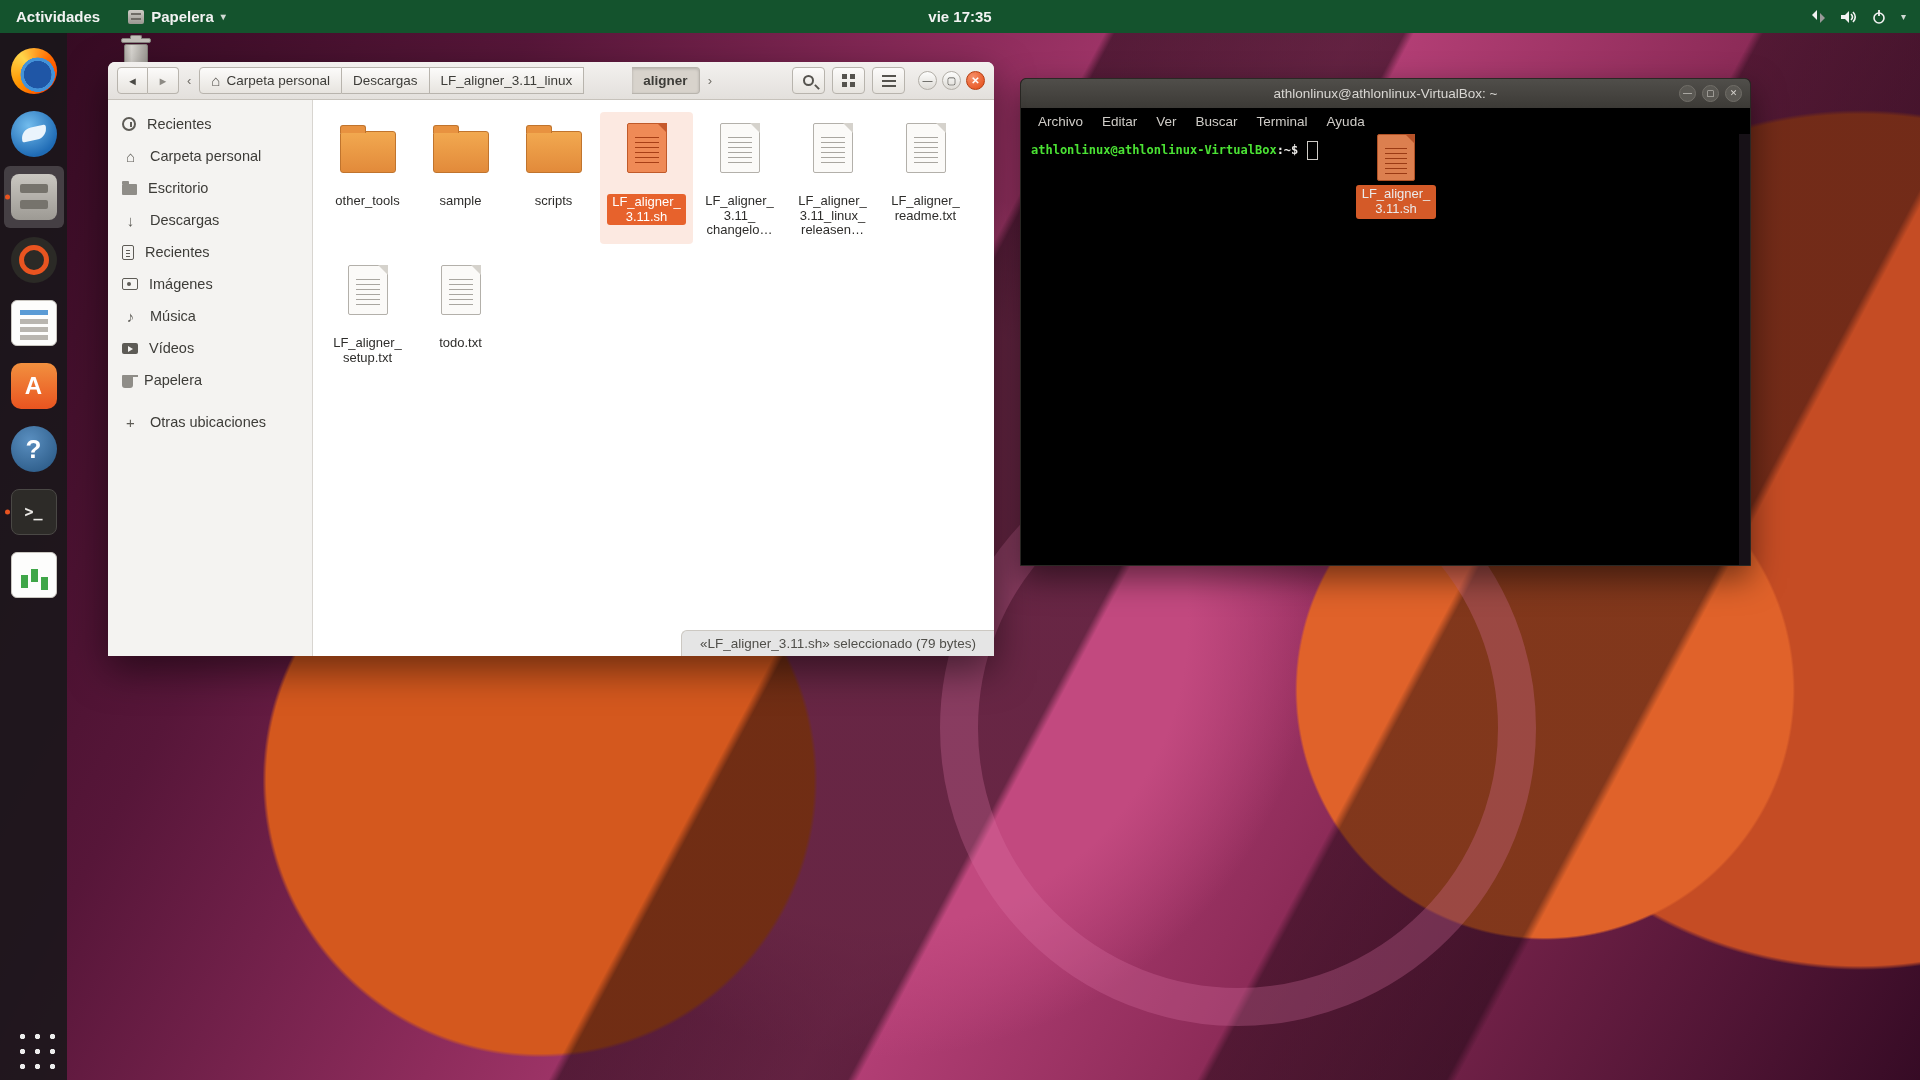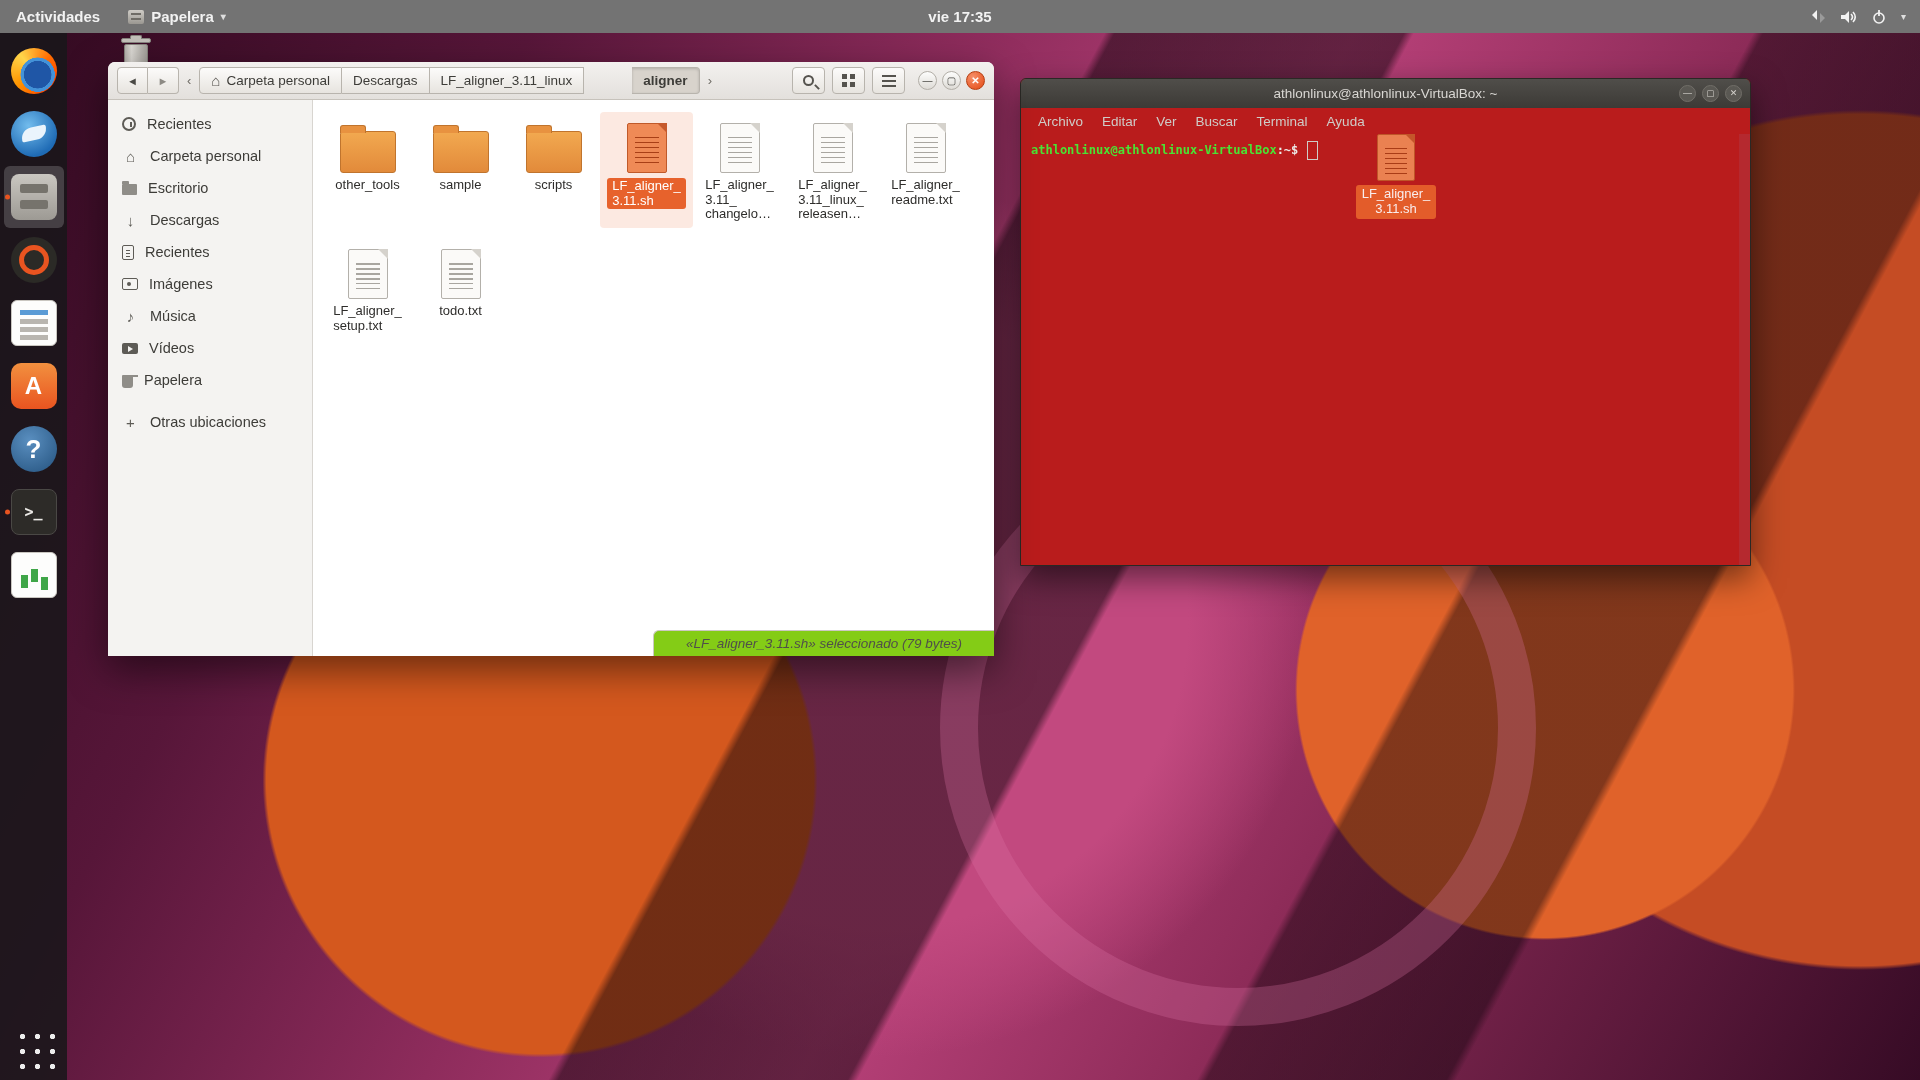--- a/index.html
+++ b/index.html
@@ -16,21 +16,21 @@
       linear-gradient(118deg, #30091f 0%, #571639 22%, #8e2c5c 40%, #b84179 55%, #8a2a56 72%, #360b25 100%);
   }
   .desktop::before { content:""; position:absolute; inset:0;
     background:
       linear-gradient(118deg, transparent 0 45%, rgba(14,3,10,.5) 45.4% 57%, transparent 57.4% 71%, rgba(14,3,10,.45) 71.4% 81%, transparent 81.4%);
   }
   .desktop::after { content:""; position:absolute; left:940px; top:430px; width:520px; height:520px;
     border-radius:50%; border:38px solid rgba(224,120,170,.28); }
 
   
-  .topbar { position:absolute; left:0; top:0; width:1920px; height:33px; background:#737373;
+  .topbar { position:absolute; left:0; top:0; width:1920px; height:33px; background:#14532d;
     color:#f2f2f2; display:flex; align-items:center; z-index:50; font-size:15px; }
   .tb-activities { padding:0 16px; height:100%; display:flex; align-items:center; font-weight:600; }
   .tb-appmenu { display:flex; align-items:center; gap:7px; padding:0 12px; height:100%; font-weight:600; }
   .tb-appicon { width:16px; height:14px; background:linear-gradient(#cfccc6,#9a9791); border-radius:2px; position:relative; }
   .tb-appicon::before { content:""; position:absolute; left:3px; right:3px; top:3px; height:2px; background:#6f6c66; box-shadow:0 5px 0 #6f6c66; }
   .tb-caret { font-size:10px; opacity:.85; }
   .tb-clock { position:absolute; left:50%; transform:translateX(-50%); font-weight:700; }
   .tb-status { margin-left:auto; display:flex; align-items:center; gap:15px; padding-right:14px; }
   .tb-status svg { display:block; }
 
@@ -130,29 +130,29 @@
   .fi-folder { width:56px; height:42px; background:linear-gradient(#f2a950,#e28a3a); border:1px solid #c0742d; border-radius:3px; position:relative; }
   .fi-folder::before { content:""; position:absolute; top:-7px; left:-1px; width:24px; height:7px; background:#e89240; border:1px solid #c0742d; border-bottom:none; border-radius:3px 3px 0 0; }
   .fi-page { width:40px; height:50px; background:#fbfaf8; border:1px solid #b3b0aa; border-radius:2px; position:relative; }
   .fi-page::before { content:""; position:absolute; top:-1px; right:-1px; width:0; height:0;
     border-top:10px solid #d5d2cc; border-left:10px solid transparent; }
   .fi-page::after { content:""; position:absolute; left:7px; right:7px; top:13px; height:26px;
     background:repeating-linear-gradient(to bottom,#a9a6a0 0 1.5px, transparent 1.5px 5px); }
   .fi-script { background:#ef8a56; border-color:#c05a2a; }
   .fi-script::before { border-top-color:#c65a2c; }
   .fi-script::after { background:repeating-linear-gradient(to bottom,#a83f16 0 1.5px, transparent 1.5px 5px); }
-  .tile .label { margin-top:3px; font-size:13px; line-height:1.13; white-space:pre-line; color:#2e2d2b; max-width:90px; }
+  .tile .label { margin-top:19px; font-size:13px; line-height:1.13; text-align:center; white-space:pre-line; color:#2e2d2b; max-width:90px; }
   .tile.selected .label { background:#e7622c; color:#fff; border-radius:3px; padding:1px 5px; }
 
-  .statusbar { position:absolute; right:0; bottom:0; height:26px; background:#84cc16; border:1px solid #ccc8c2; border-right:none; border-bottom:none;
-    border-top-left-radius:6px; display:flex; align-items:center; padding:0 32px; font-size:13.5px; color:#504f4a;font-style:italic; }
+  .statusbar { position:absolute; right:0; bottom:0; height:26px; background:#e5e5e5; border:1px solid #ccc8c2; border-right:none; border-bottom:none;
+    border-top-left-radius:6px; display:flex; align-items:center; padding:0 18px; font-size:13.5px; color:#504f4a; }
 
   
   .term-win { position:absolute; left:1020px; top:78px; width:731px; height:488px; z-index:20;
-    border-radius:6px 6px 0 0; box-shadow:0 12px 32px rgba(0,0,0,.5); background:#b91c1c; border:1px solid #2a2824; display:flex; flex-direction:column; }
+    border-radius:6px 6px 0 0; box-shadow:0 12px 32px rgba(0,0,0,.5); background:#000000; border:1px solid #2a2824; display:flex; flex-direction:column; }
   .term-title { height:29px; flex:none; background:linear-gradient(#504e4a,#3c3a36); border-radius:5px 5px 0 0;
     display:flex; align-items:center; justify-content:center; position:relative; color:#d9d7d3; font-size:13.5px; }
   .term-ctrls { position:absolute; right:8px; top:0; height:100%; display:flex; align-items:center; gap:6px; }
   .tbtn { width:17px; height:17px; border-radius:50%; background:#5a5853; border:1px solid #716e68; color:#d4d1cc;
     font-size:9px; display:flex; align-items:center; justify-content:center; line-height:1; }
   .term-menu { height:26px; flex:none; display:flex; align-items:center; gap:19px; padding-left:17px; color:#cfccc7; font-size:13.5px; }
   .term-body { flex:1; position:relative; font-family:"DejaVu Sans Mono",monospace; font-size:12px; padding:7px 10px; }
   .prompt-user { color:#4be234; font-weight:700; }
   .prompt-suffix { color:#eceae7; font-weight:700; }
   .term-cursor { display:inline-block; width:11px; height:19px; border:1px solid #cfccc7; margin-left:9px; vertical-align:middle; }

